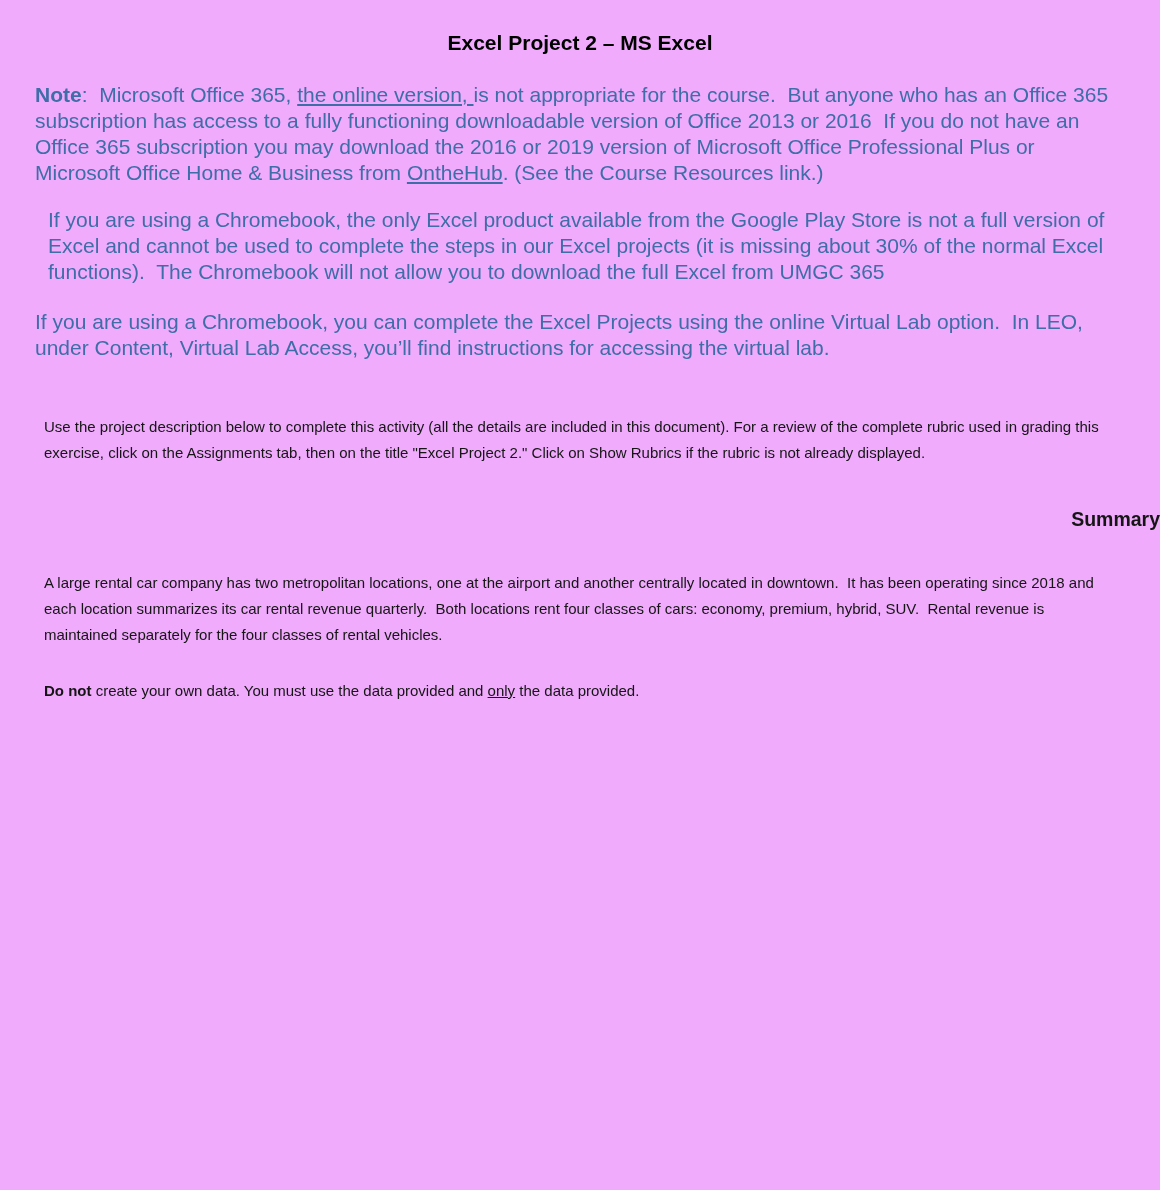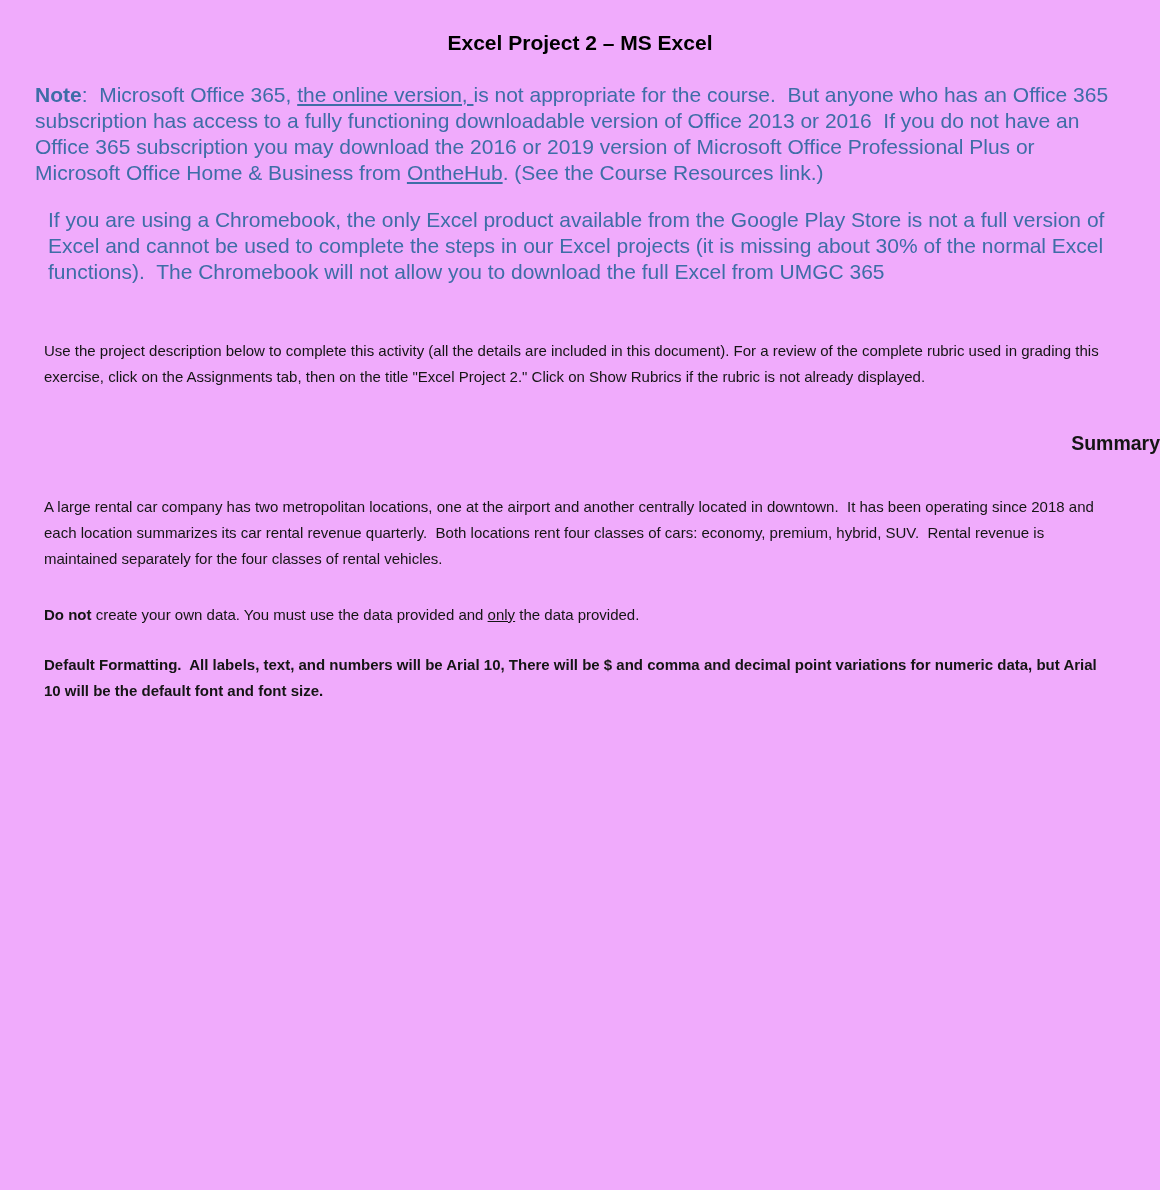--- a/index.html
+++ b/index.html
@@ -62,26 +62,26 @@
 <div class="page">
 
   <div class="doc-title">
     <div>Excel Project 2 – MS Excel</div>
   </div>
 
   <p class="para blue" id="p-note"><span class="b">Note</span><span>:  Microsoft Office 365, </span><span class="u">the online version, </span><span>is not appropriate for the course.  But anyone who has an Office 365 subscription has access to a fully functioning downloadable version of Office 2013 or 2016  If you do not have an Office 365 subscription you may download the 2016 or 2019 version of Microsoft Office Professional Plus or Microsoft Office Home &amp; Business from </span><span class="u">OntheHub</span><span>. (See the Course Resources link.)</span></p>
 
   <p class="para blue" id="p-cb1"><span>If you are using a Chromebook, the only Excel product available from the Google Play Store is not a full version of Excel and cannot be used to complete the steps in our Excel projects (it is missing about 30% of the normal Excel functions).  The Chromebook will not allow you to download the full Excel from UMGC 365</span></p>
 
+  <p class="para blue" id="p-cb2"><span>If you are using a Chromebook, you can complete the Excel Projects using the online Virtual Lab option.  In LEO, under Content, Virtual Lab Access, you’ll find instructions for accessing the virtual lab.</span></p>
 
   <p class="para black" id="p-use"><span>Use the project description below to complete this activity (all the details are included in this document). For a review of the complete rubric used in grading this exercise, click on the Assignments tab, then on the title "Excel Project 2." Click on Show Rubrics if the rubric is not already displayed.</span></p>
 
   <div class="summary-heading">Summary</div>
 
 
   <p class="para black" id="p-rental"><span>A large rental car company has two metropolitan locations, one at the airport and another centrally located in downtown.  It has been operating since 2018 and each location summarizes its car rental revenue quarterly.  Both locations rent four classes of cars: economy, premium, hybrid, SUV.  Rental revenue is maintained separately for the four classes of rental vehicles.</span></p>
 
 
   <p class="para black" id="p-donot"><span class="b">Do not</span><span> create your own data. You must use the data provided and </span><span class="u">only</span><span> the data provided.</span></p>
 
-  <p class="para black" id="p-default"><span class="b">Default Formatting.  All labels, text, and numbers will be Arial 10, There will be $ and comma and decimal point variations for numeric data, but Arial 10 will be the default font and font size.</span></p>
 
 </div>
 
 </body></html>

